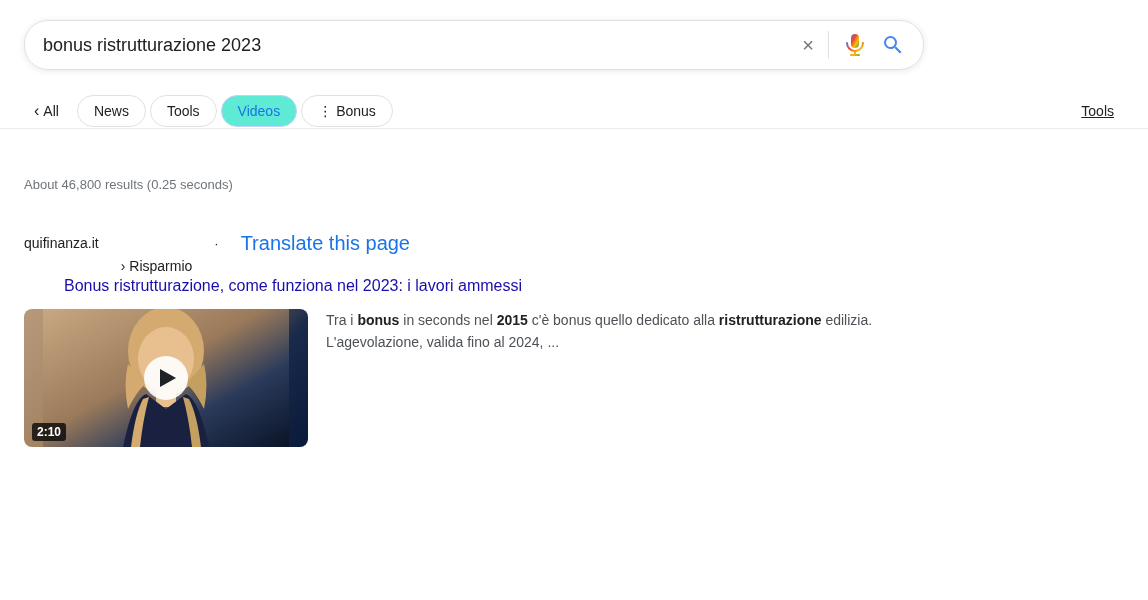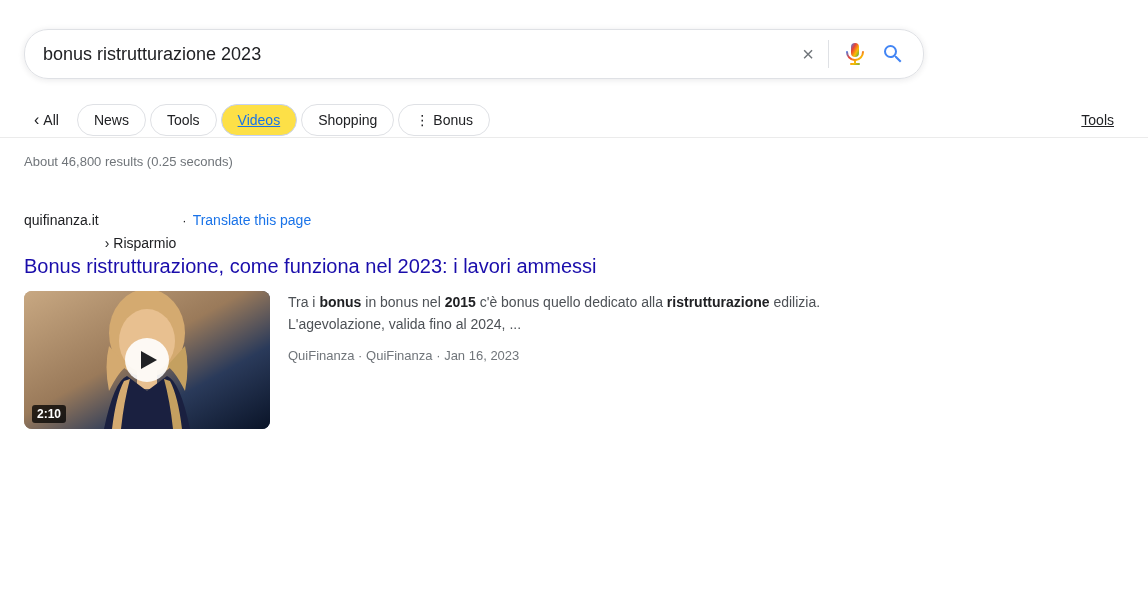--- a/index.html
+++ b/index.html
@@ -10,21 +10,20 @@
       width: 1148px;
       min-height: 600px;
       overflow-x: hidden;
     }
 
     
     .search-bar-container {
       padding: 20px 28px 16px 24px;
       display: flex;
       align-items: center;
-      margin-top: 9px;
     }
     .search-bar {
       display: flex;
       align-items: center;
       border: 1px solid #dfe1e5;
       border-radius: 24px;
       padding: 10px 18px;
       width: 900px;
       box-shadow: 0 1px 6px rgba(32,33,36,0.1);
       gap: 10px;
@@ -90,25 +89,24 @@
       padding: 7px 16px;
       border-radius: 20px;
       font-size: 14px;
       cursor: pointer;
       border: 1px solid #dfe1e5;
       color: #202124;
       background: #fff;
       white-space: nowrap;
     }
     .tab.active {
-      background: #fde047;
+      background: #5eead4;
       border-color: #c5d2f6;
       color: #1a73e8;
       font-weight: 500;
-      text-decoration: underline;
     }
     .tab-more {
       display: flex;
       align-items: center;
       gap: 4px;
     }
     .tools-btn {
       margin-left: auto;
       font-size: 14px;
       color: #202124;
@@ -118,67 +116,69 @@
     }
 
     
     .results-area {
       padding: 16px 24px;
     }
     .results-count {
       font-size: 13px;
       color: #70757a;
       margin-bottom: 20px;
+      margin-top: 32px;
     }
 
     
     .search-result {
       max-width: 860px;
     }
     .result-source {
       display: flex;
       align-items: center;
-      gap: 6px;
+      gap: 22px;
       font-size: 13px;
       color: #202124;
       margin-bottom: 2px;
     }
     .result-source-domain {
       font-size: 14px;
       color: #202124;
     }
     .result-source-breadcrumb {
       font-size: 14px;
       color: #202124;
       margin-top: 46px;
     }
     .result-translate {
-      font-size: 14px;
+      font-size: 20px;
       color: #1a73e8;
       cursor: pointer;
       text-decoration: none;
     }
     .result-title {
-      font-size: 20px;
+      font-size: 16px;
       color: #1a0dab;
       cursor: pointer;
       text-decoration: none;
       display: block;
       margin-bottom: 12px;
       line-height: 1.3;
+      margin-left: 40px;
     }
 
     
     .result-body {
       display: flex;
       gap: 18px;
     }
     .video-thumbnail {
       position: relative;
-      width: 246px;
+      width: 284px;
       height: 138px;
       border-radius: 8px;
       overflow: hidden;
       flex-shrink: 0;
       background: #c5a882;
     }
     .video-bg {
       width: 100%;
       height: 100%;
       background: linear-gradient(135deg, #b89a7a 0%, #a08060 40%, #1a2a4a 70%, #0a1a3a 100%);
@@ -269,23 +269,20 @@
   </div>
   <div class="tab">
     <span>News</span>
   </div>
   <div class="tab">
     <span>Tools</span>
   </div>
   <div class="tab active">
     <span>Videos</span>
   </div>
-  <div class="tab">
-    <span>Shopping</span>
-  </div>
   <div class="tab tab-more">
     <span>⋮</span>
     <span>Bonus</span>
   </div>
   <div class="tools-btn">Tools</div>
 </div>
 
 <div class="results-area">
   <div class="results-count">About 46,800 results (0.25 seconds)</div>
 
@@ -332,24 +329,17 @@
             <path d="M158 138 Q154 105 146 90 L140 88 Q146 110 149 138Z" fill="#c4a060"></path>
           </svg>
         </div>
         <div class="play-btn">
           <div class="play-triangle"></div>
         </div>
         <div class="video-duration">2:10</div>
       </div>
 
       <div class="result-snippet">
-        <span>Tra i </span><span class="bold">bonus</span><span> in bonus nel </span><span class="bold">2015</span><span> c'è bonus quello dedicato alla </span><span class="bold">ristrutturazione</span><span> edilizia. L'agevolazione, valida fino al 2024, ...</span>
-        <div class="result-meta">
-          <span>QuiFinanza</span>
-          <span> · </span>
-          <span>QuiFinanza</span>
-          <span> · </span>
-          <span>Jan 16, 2023</span>
-        </div>
+        <span>Tra i </span><span class="bold">bonus</span><span> in seconds nel </span><span class="bold">2015</span><span> c'è bonus quello dedicato alla </span><span class="bold">ristrutturazione</span><span> edilizia. L'agevolazione, valida fino al 2024, ...</span>
       </div>
     </div>
   </div>
 </div>
 
 </body></html>

